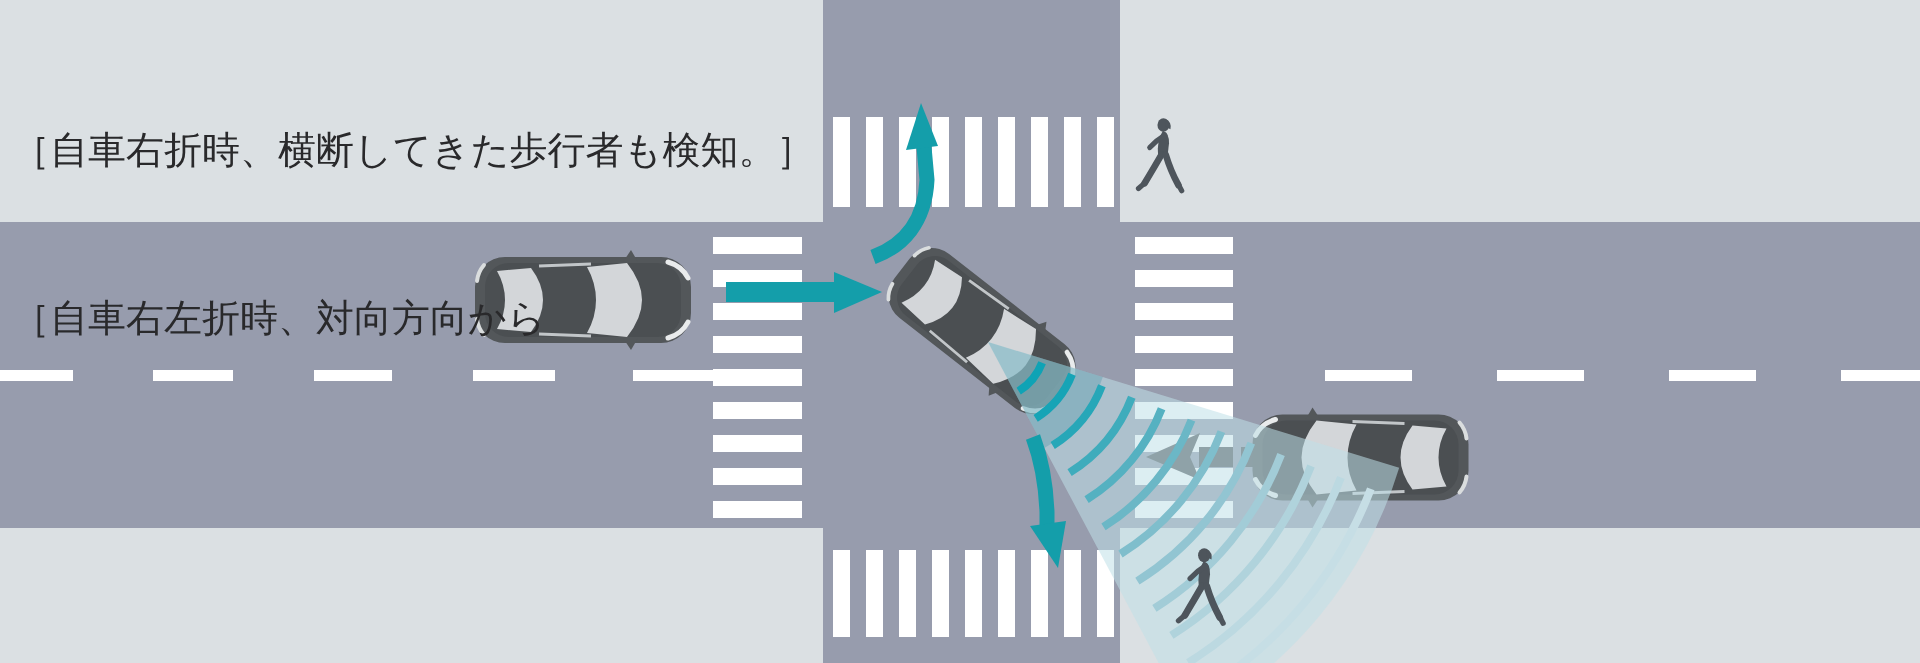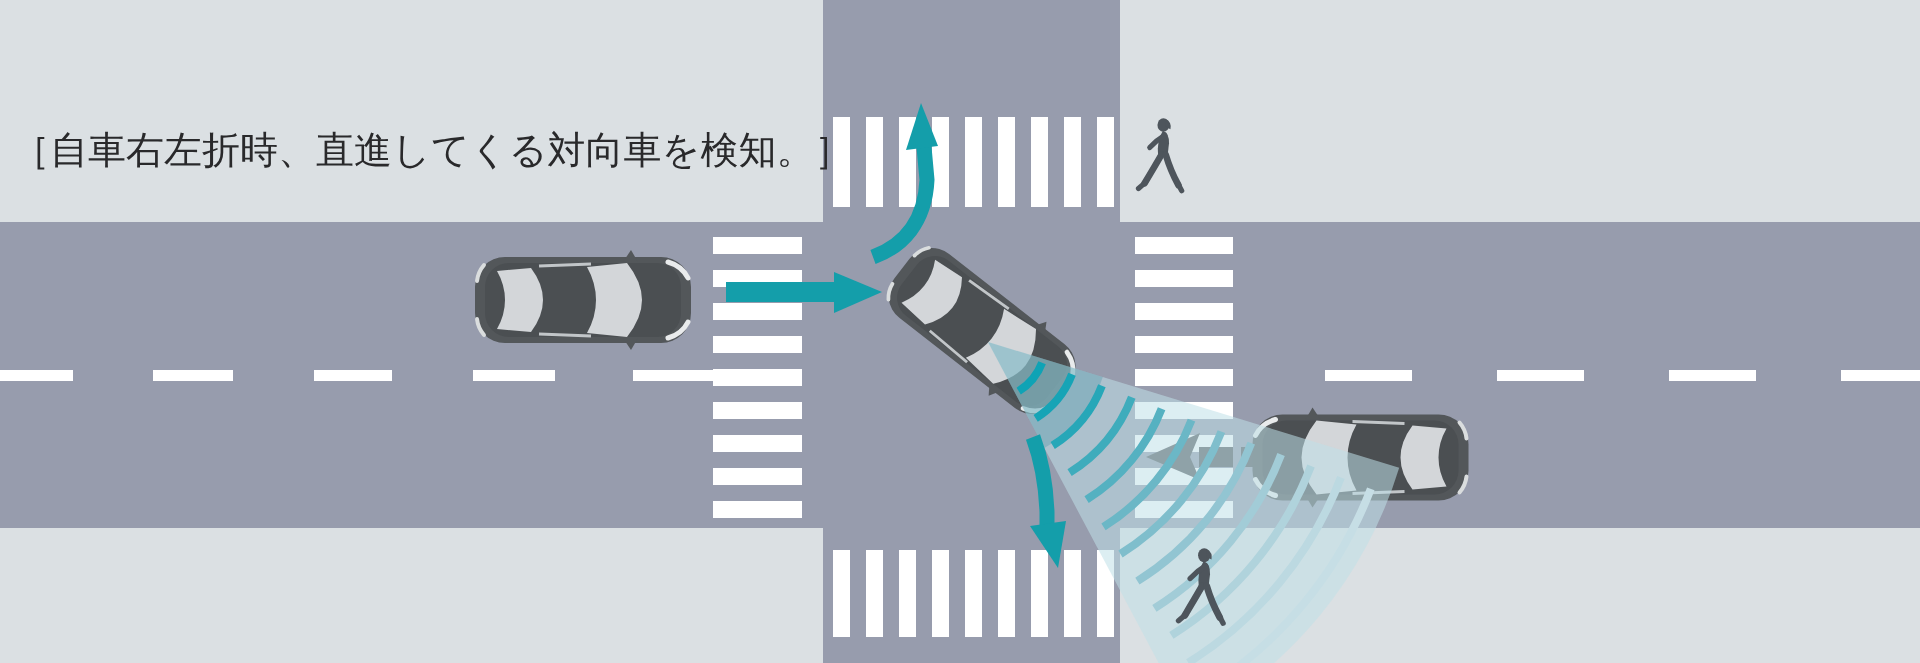--- a/index.html
+++ b/index.html
@@ -151,15 +151,16 @@
 
     <path d="M 1033 437 C 1042 461 1046 486 1047 512 L 1047 528" fill="none" stroke-width="15" stroke="#149EAA"></path>
     <polygon points="1030,526 1066,521 1058,568" fill="#149EAA"></polygon>
   </g>
 
   <use href="#ped" transform="translate(1138,117) scale(0.94)" color="#4E555C"></use>
   <use href="#ped" transform="translate(1178,547) scale(0.97)" color="#4E555C"></use>
 </svg>
 
 <div id="caption">
-  <span>［自車右左折時、直進してくる対向車を検知。］</span>
+  <span>［自車右折時、横断してきた歩行者も検知。］</span>
+  <span>［自車右左折時、対向方向から</span>
 </div>
 </div>
 
 </body></html>

